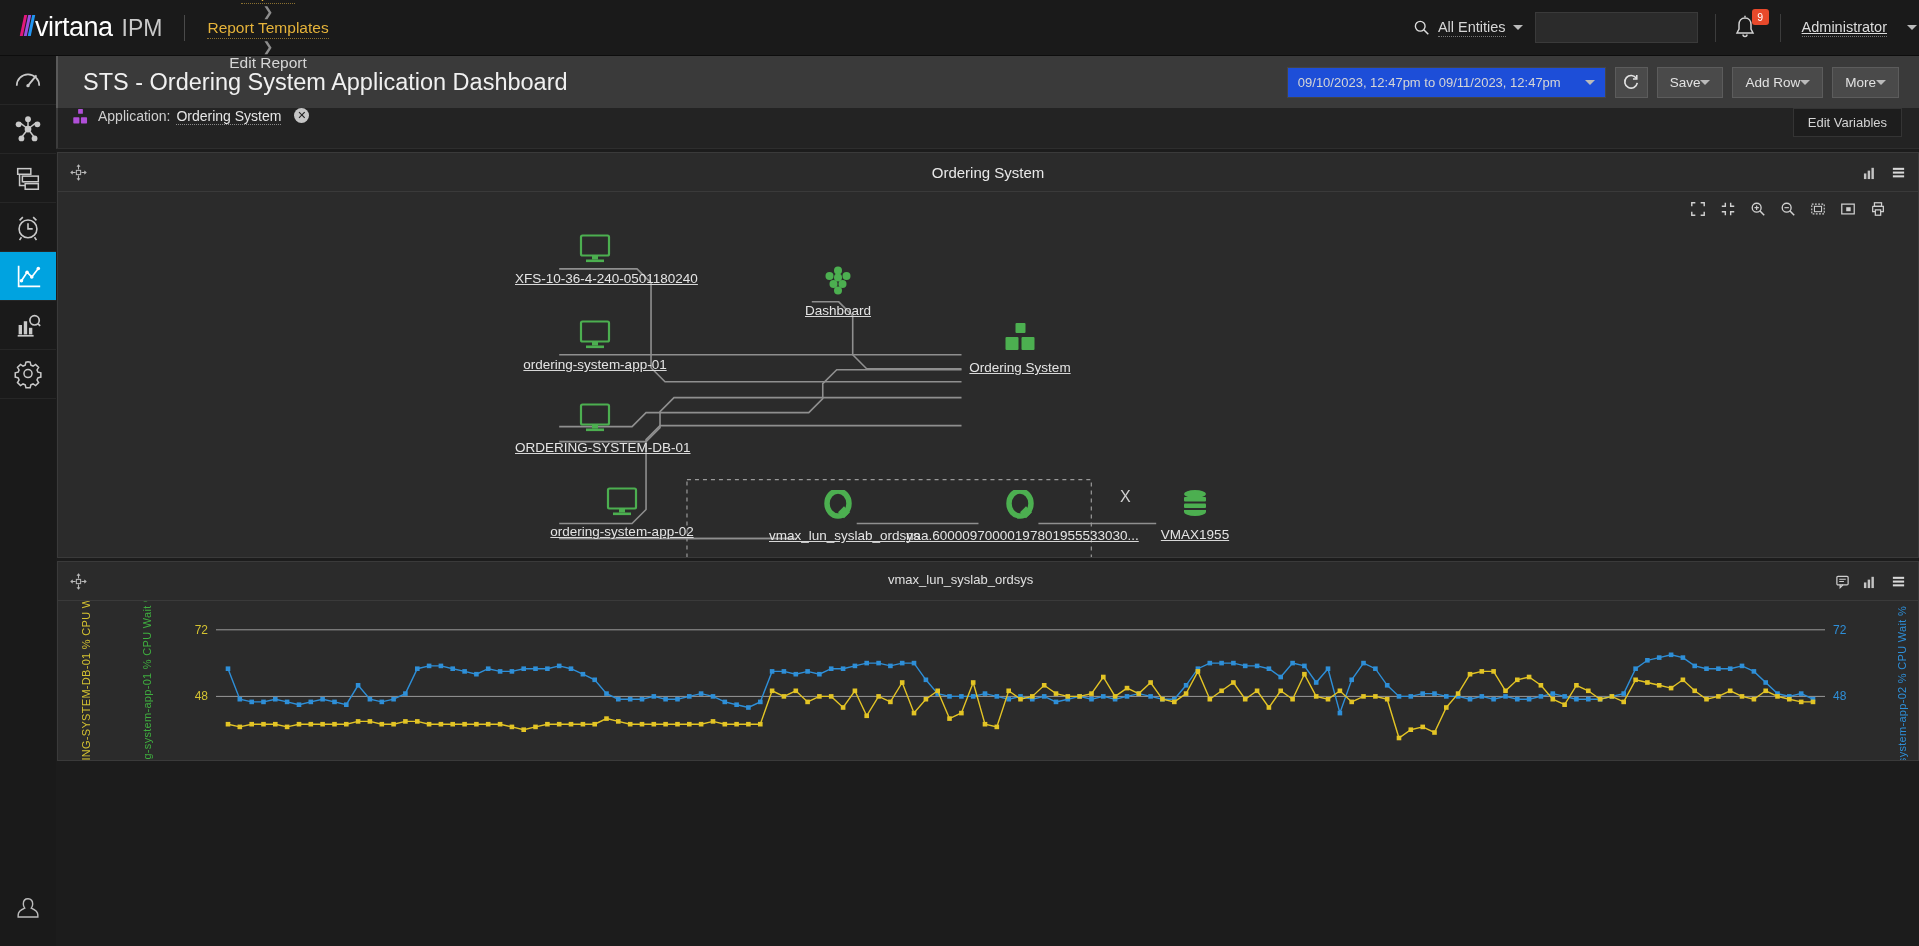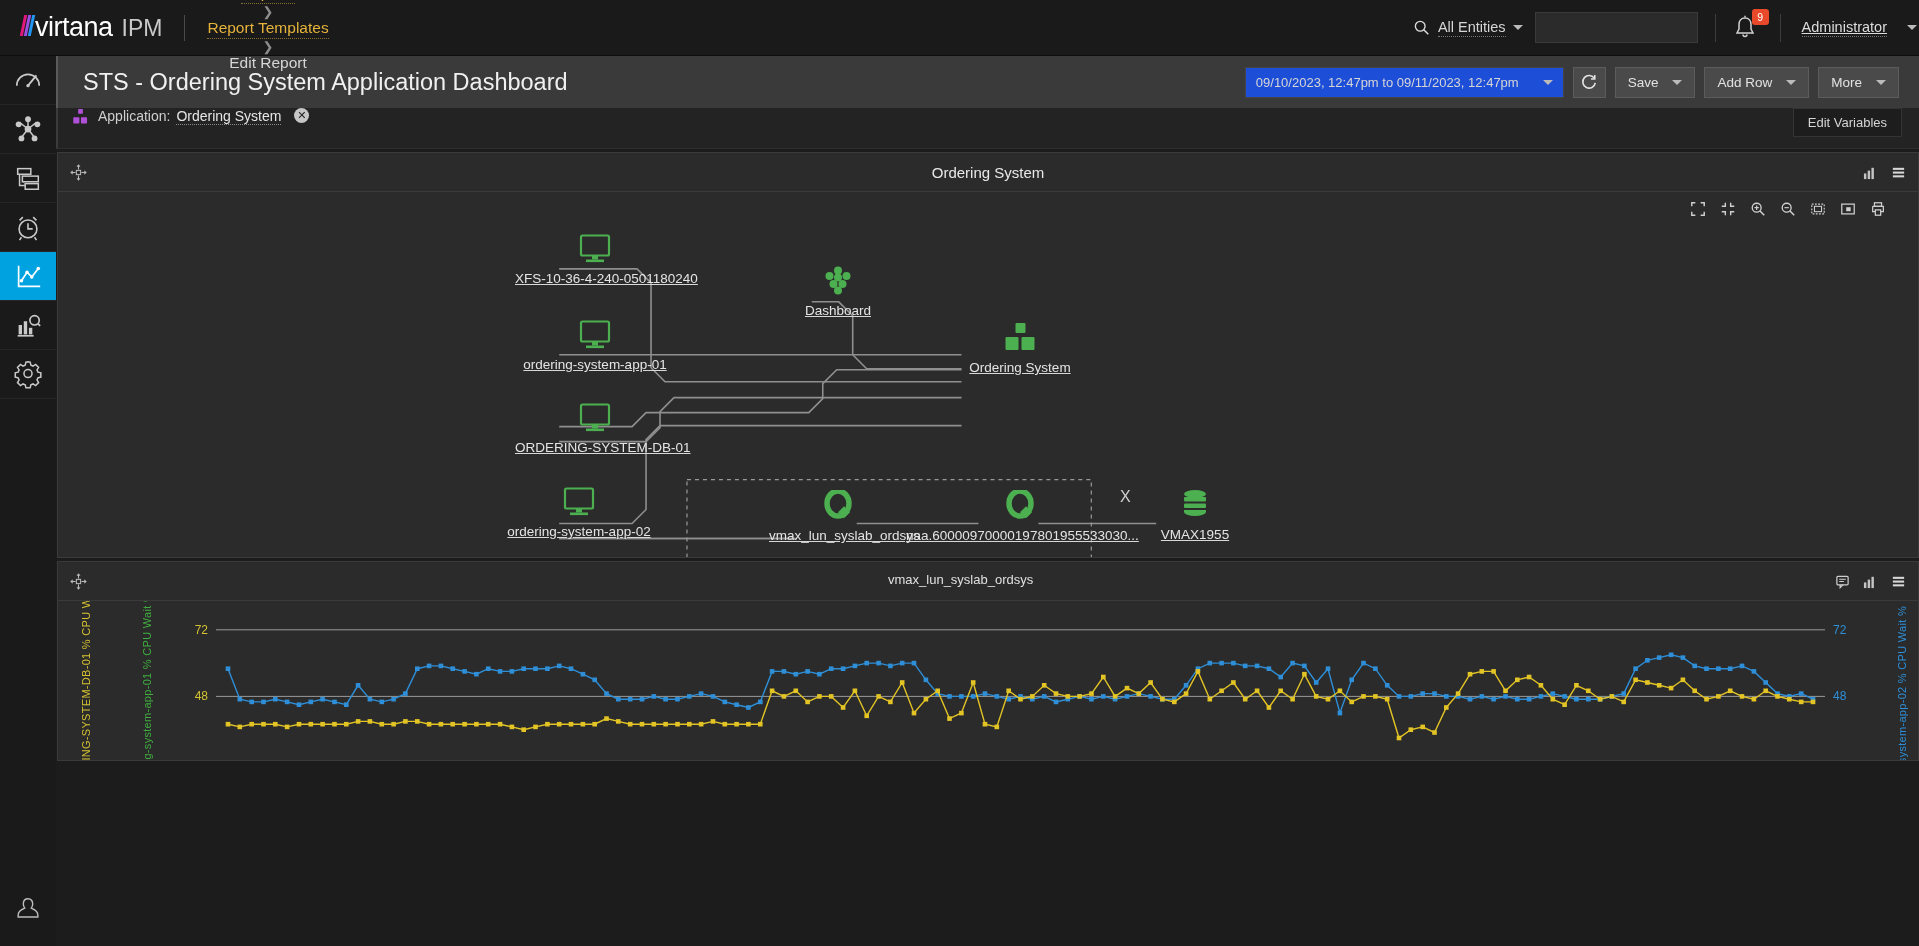--- a/index.html
+++ b/index.html
@@ -72,21 +72,21 @@
   }
   .dash-title { font-size: 23.5px; color: #f0f0f0; font-weight: 400; }
   .dash-actions { margin-left: auto; display: flex; align-items: center; padding-right: 20px; gap: 9px; }
   .daterange {
     height: 31px; background: #1d4ed8; border: 1px solid #454545; color: #d6d6d6;
     font-size: 13px; display: flex; align-items: center; padding: 0 10px; cursor: pointer; gap: 24px;
   }
   .btn {
     height: 31px; background: #4a4a4a; border: 1px solid #5c5c5c; color: #e2e2e2;
     font-size: 13.5px; display: flex; align-items: center; justify-content: center;
-    padding: 0 12px; gap: 14px; cursor: pointer;
+    padding: 0 12px; cursor: pointer;
   }
   .btn.icon-only { padding: 0; width: 33px; }
 
   .varbar {
     height: 41px; background: #232323; display: flex; align-items: flex-start;
     padding-left: 14px; border-left: 2px solid #3b3b3b; border-bottom: 1px solid #2e2e2e;
   }
   .var-label { font-size: 14px; color: #cfcfcf; margin-left: 9px; }
   .var-value { font-size: 14px; color: #e6e6e6; border-bottom: 1px dotted #8a8a8a; margin-left: 6px; cursor: pointer; }
   .var-x {
@@ -433,21 +433,21 @@
 
       <div class="node" style="left:457px; top:211px; width:160px;">
         <svg width="34" height="30" viewBox="0 0 34 30">
           <rect x="3" y="1.5" width="28" height="20" rx="1.5" fill="none" stroke="#4caf50" stroke-width="2.2"></rect>
           <rect x="14" y="21.5" width="6" height="4" fill="#4caf50"></rect>
           <rect x="8" y="25.5" width="18" height="2.6" fill="#4caf50"></rect>
         </svg>
         <div class="node-lbl">ORDERING-SYSTEM-DB-01</div>
       </div>
 
-      <div class="node" style="left:441px; top:295px; width:160px;">
+      <div class="node" style="left:484px; top:295px; width:160px;">
         <svg width="34" height="30" viewBox="0 0 34 30">
           <rect x="3" y="1.5" width="28" height="20" rx="1.5" fill="none" stroke="#4caf50" stroke-width="2.2"></rect>
           <rect x="14" y="21.5" width="6" height="4" fill="#4caf50"></rect>
           <rect x="8" y="25.5" width="18" height="2.6" fill="#4caf50"></rect>
         </svg>
         <div class="node-lbl">ordering-system-app-02</div>
       </div>
 
       <div class="node" style="left:720px; top:74px; width:120px;">
         <svg width="32" height="30" viewBox="0 0 32 30">

